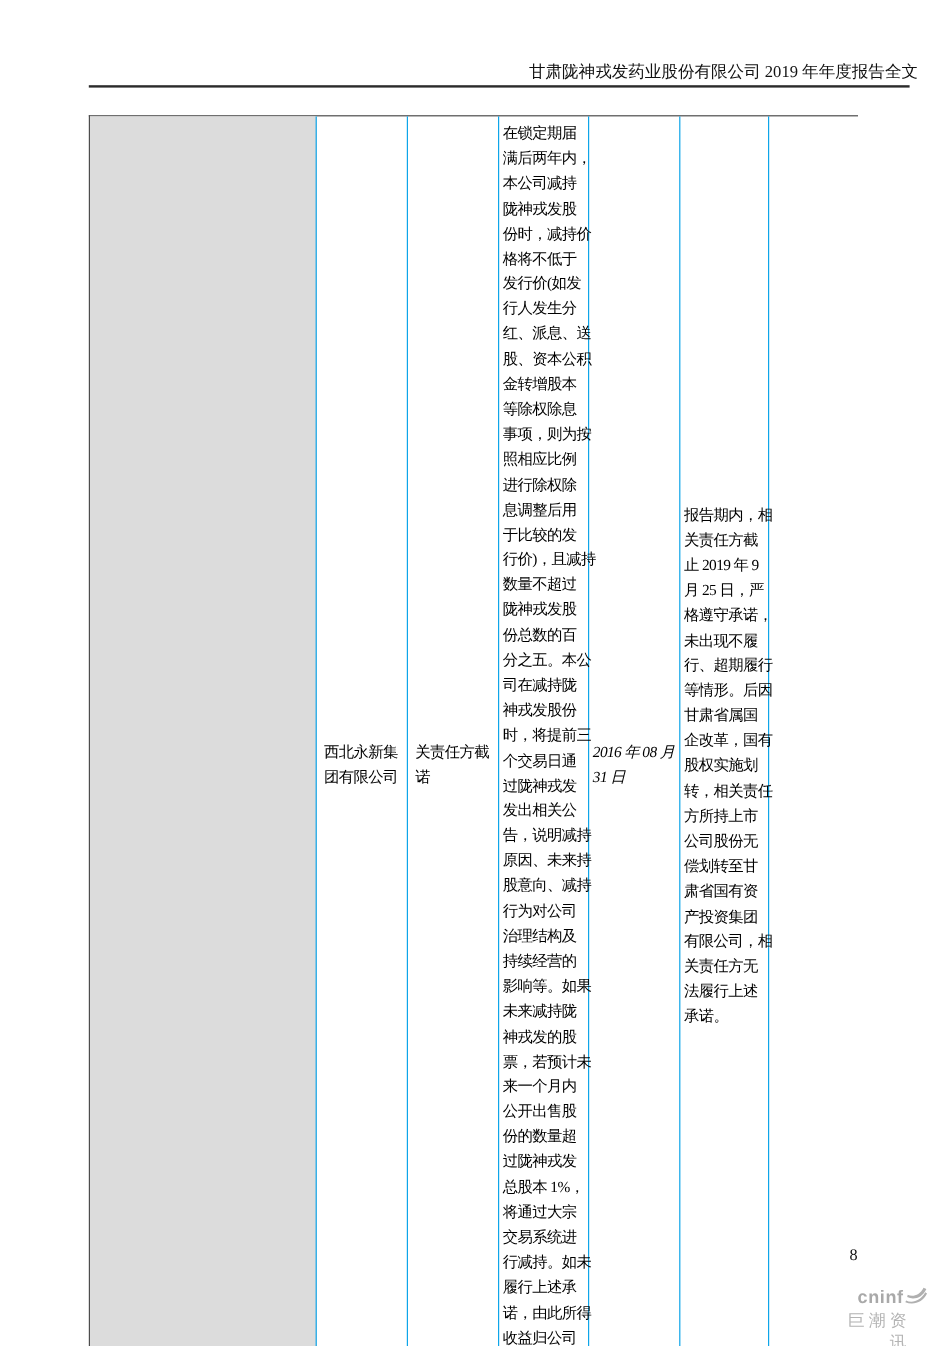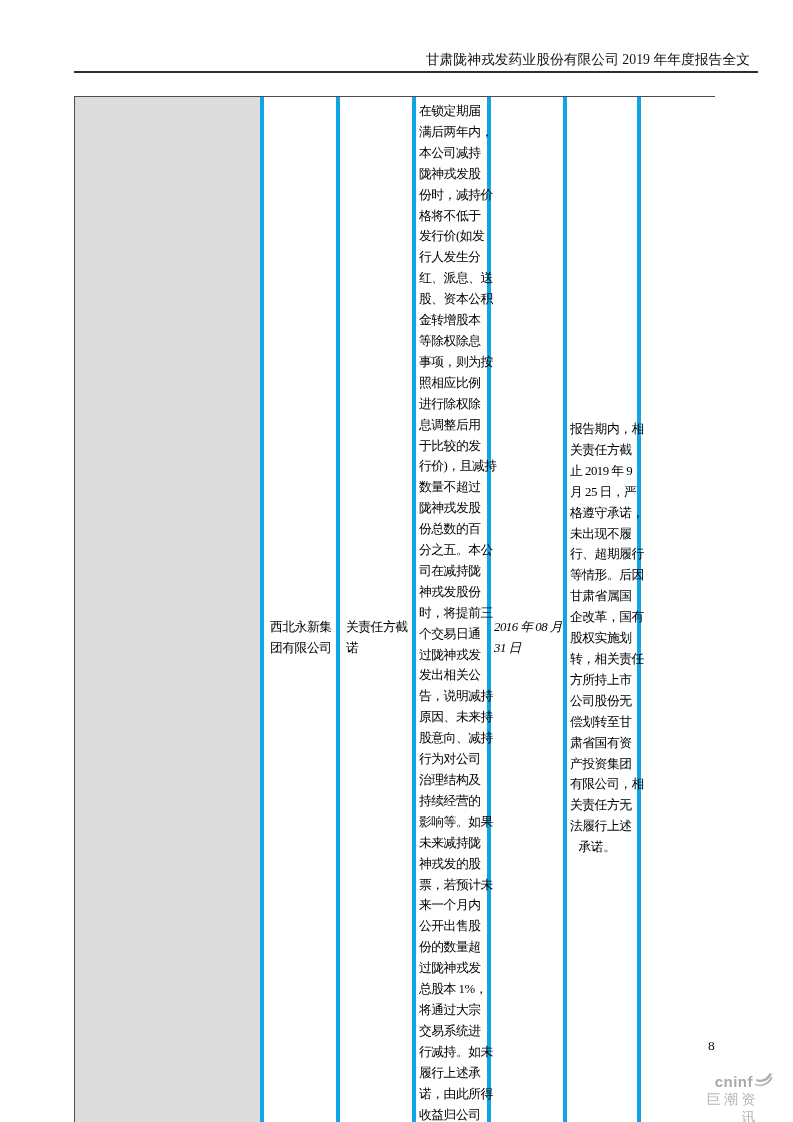--- a/index.html
+++ b/index.html
@@ -9,21 +9,21 @@
     background: #ffffff;
     font-family: "Liberation Serif", "DejaVu Serif", serif;
     color: #000;
     overflow: hidden;
   }
   .page { position: absolute; inset: 0; }
 
   
   .header-title {
     position: absolute;
-    top: 50px; left: 0; right: 43px;
+    top: 50px; left: 0; right: 28px;
     text-align: right;
     font-size: 13.8px;
     line-height: 19px;
     color: #111;
     white-space: pre;
   }
   .header-rule {
     position: absolute;
     top: 71px; left: 74px; width: 684px; height: 2px;
     background: #2b2b2b;
@@ -33,34 +33,34 @@
   .report-table {
     position: absolute;
     top: 96px; left: 74px;
     width: 641px; height: 1026px;
     display: flex;
     border-top: 1px solid #4d4d4d;
     border-left: 1px solid #4d4d4d;
   }
   .cell {
     height: 100%;
-    border-right: 4px solid #0ea5e9;
+    border-right: 1px solid #0ea5e9;
     font-size: 12.8px;
     line-height: 20.9px;
     letter-spacing: -0.5px;
     white-space: pre;
     overflow: visible;
   }
   .c1 { width: 189px; background: #dcdcdc; }
   .c2 { width: 76px;  padding: 520px 2px 0 6px; }
   .c3 { width: 76px;  padding: 520px 2px 0 6px; }
   .c4 { width: 75px;  padding: 4px 1px 0 3px; }
   .c5 { width: 76px;  padding: 520px 1px 0 3px; font-style: italic; }
   .c6 { width: 74px;  padding: 530px 1px 0 5px; }
-  .c7 { width: 74px;  padding: 322px 13px 0 3px; text-align: center; }
+  .c7 { width: 74px;  padding: 322px 13px 0 3px; }
 
   
   .page-number {
     position: absolute;
     top: 1038px; left: 708px;
     font-size: 13.5px;
     color: #111;
     background: transparent;
   }
   .cninfo-logo {

